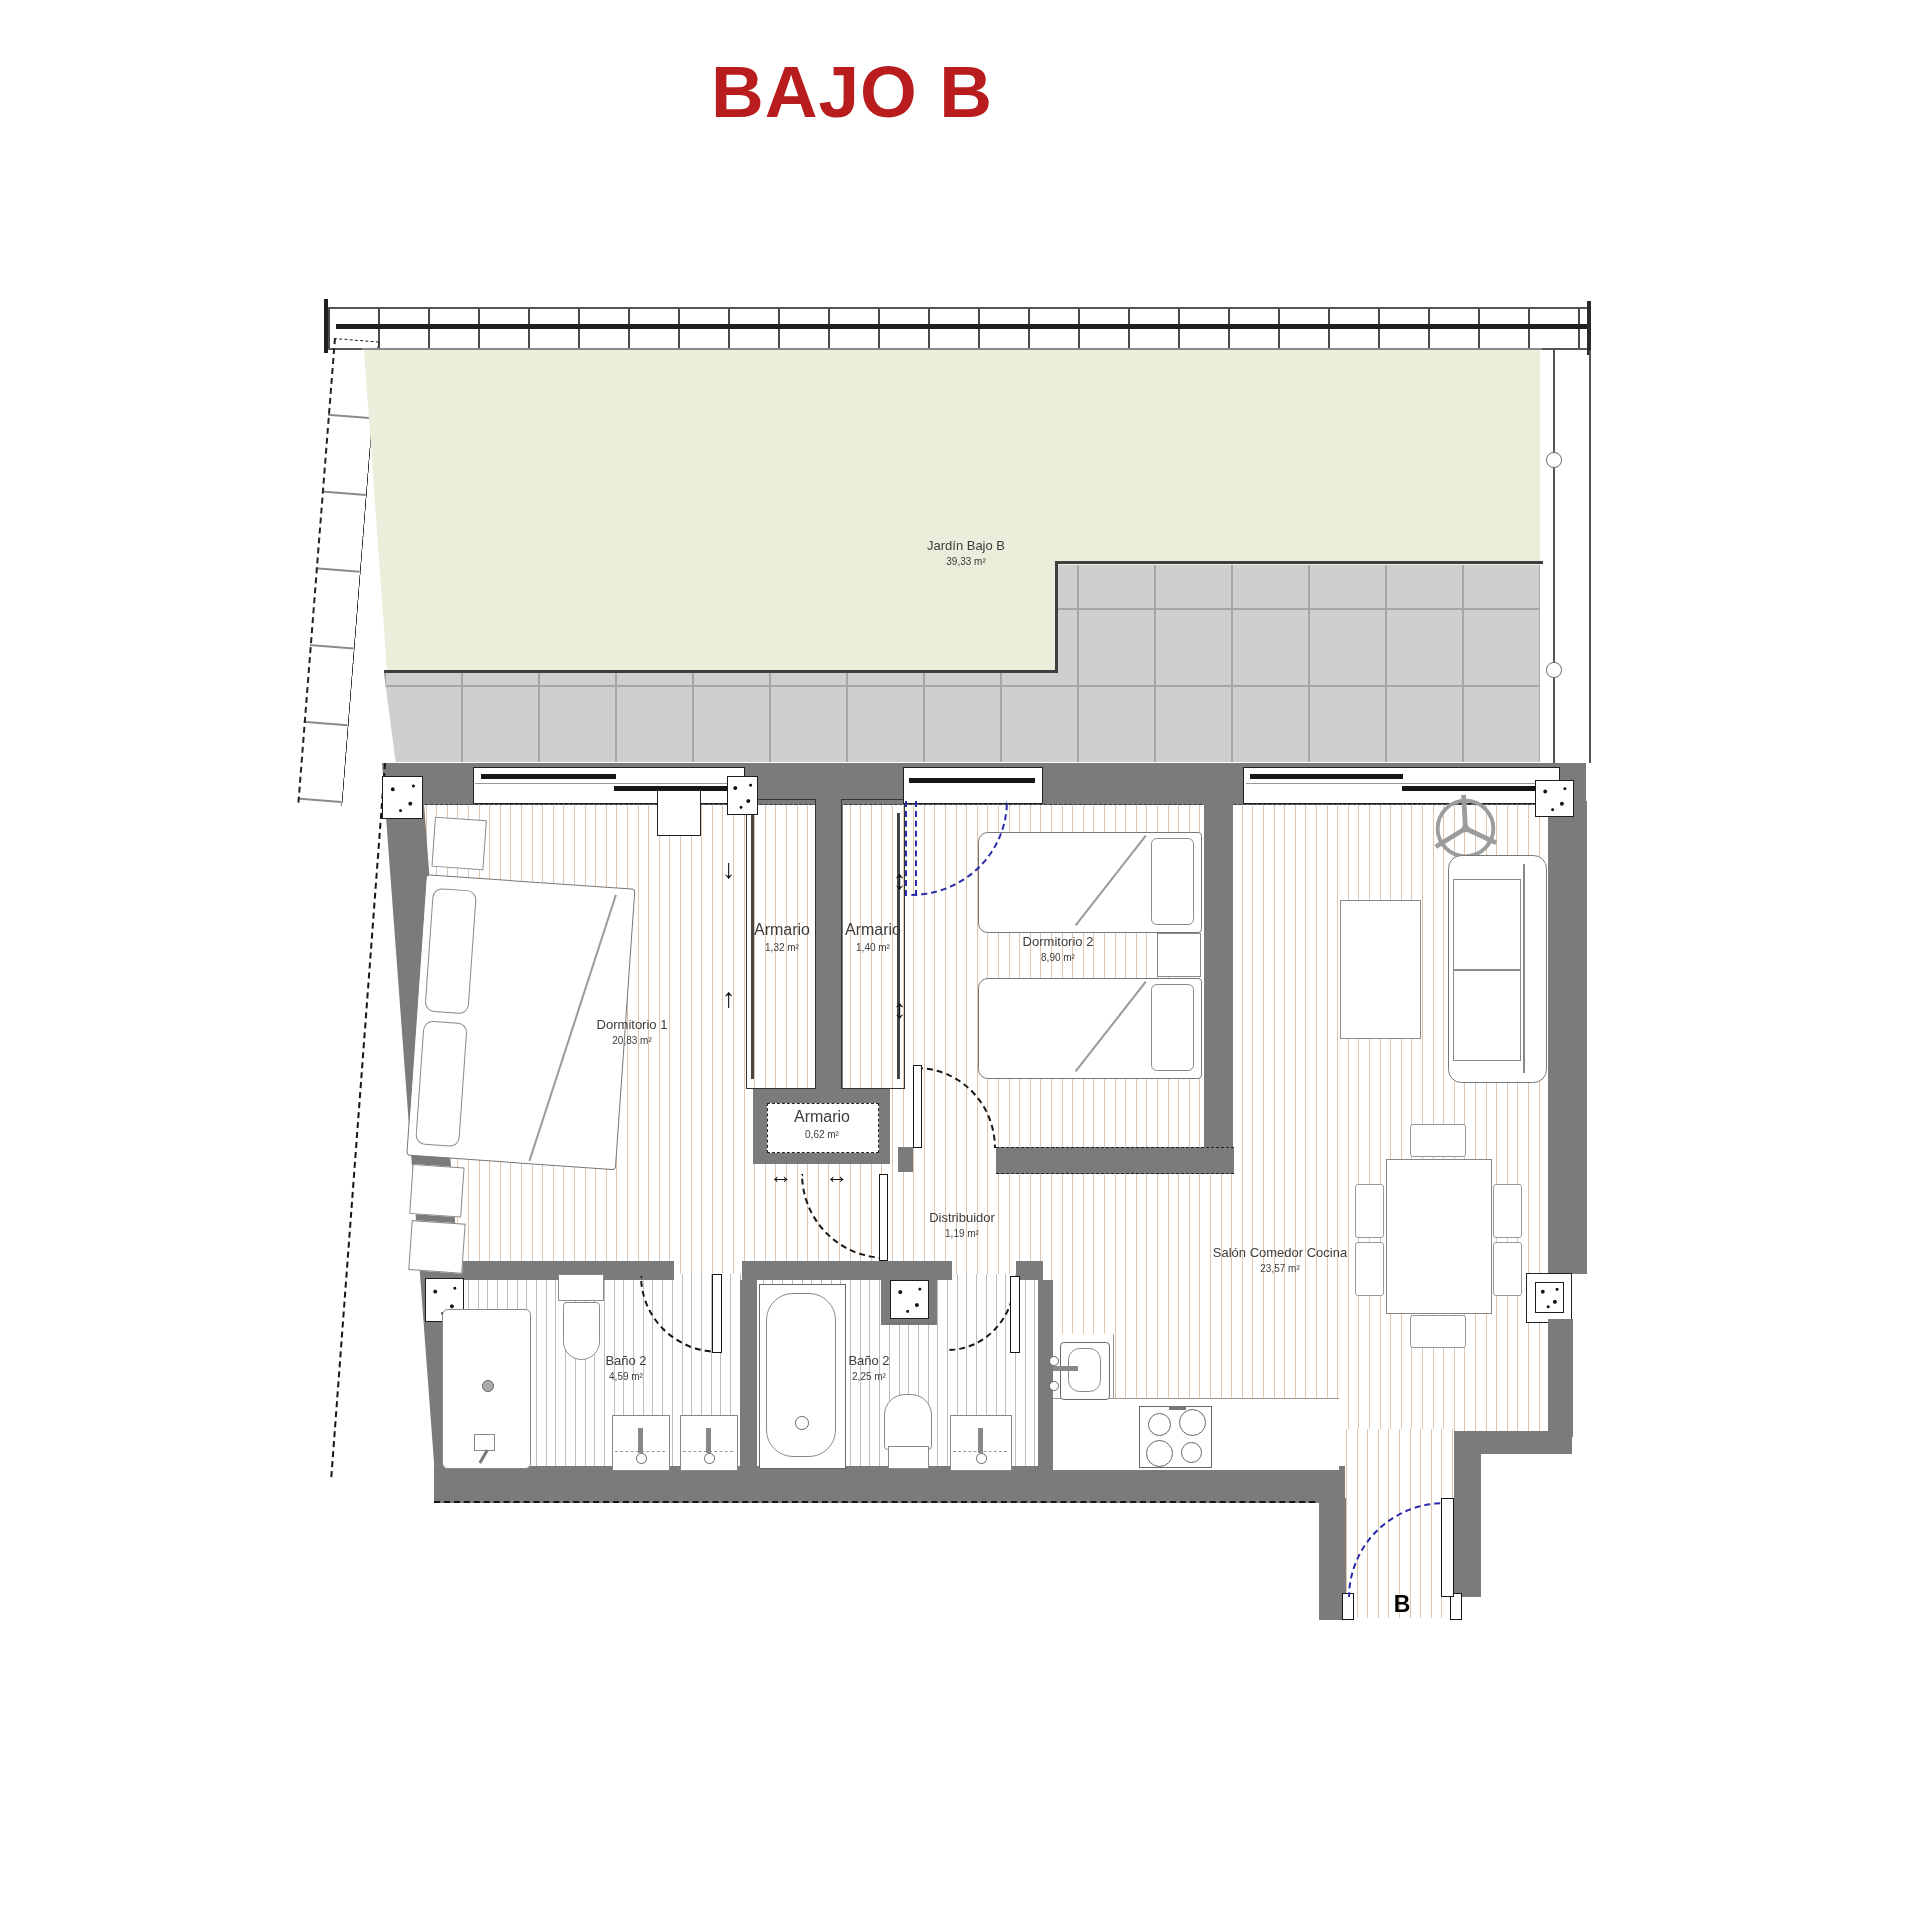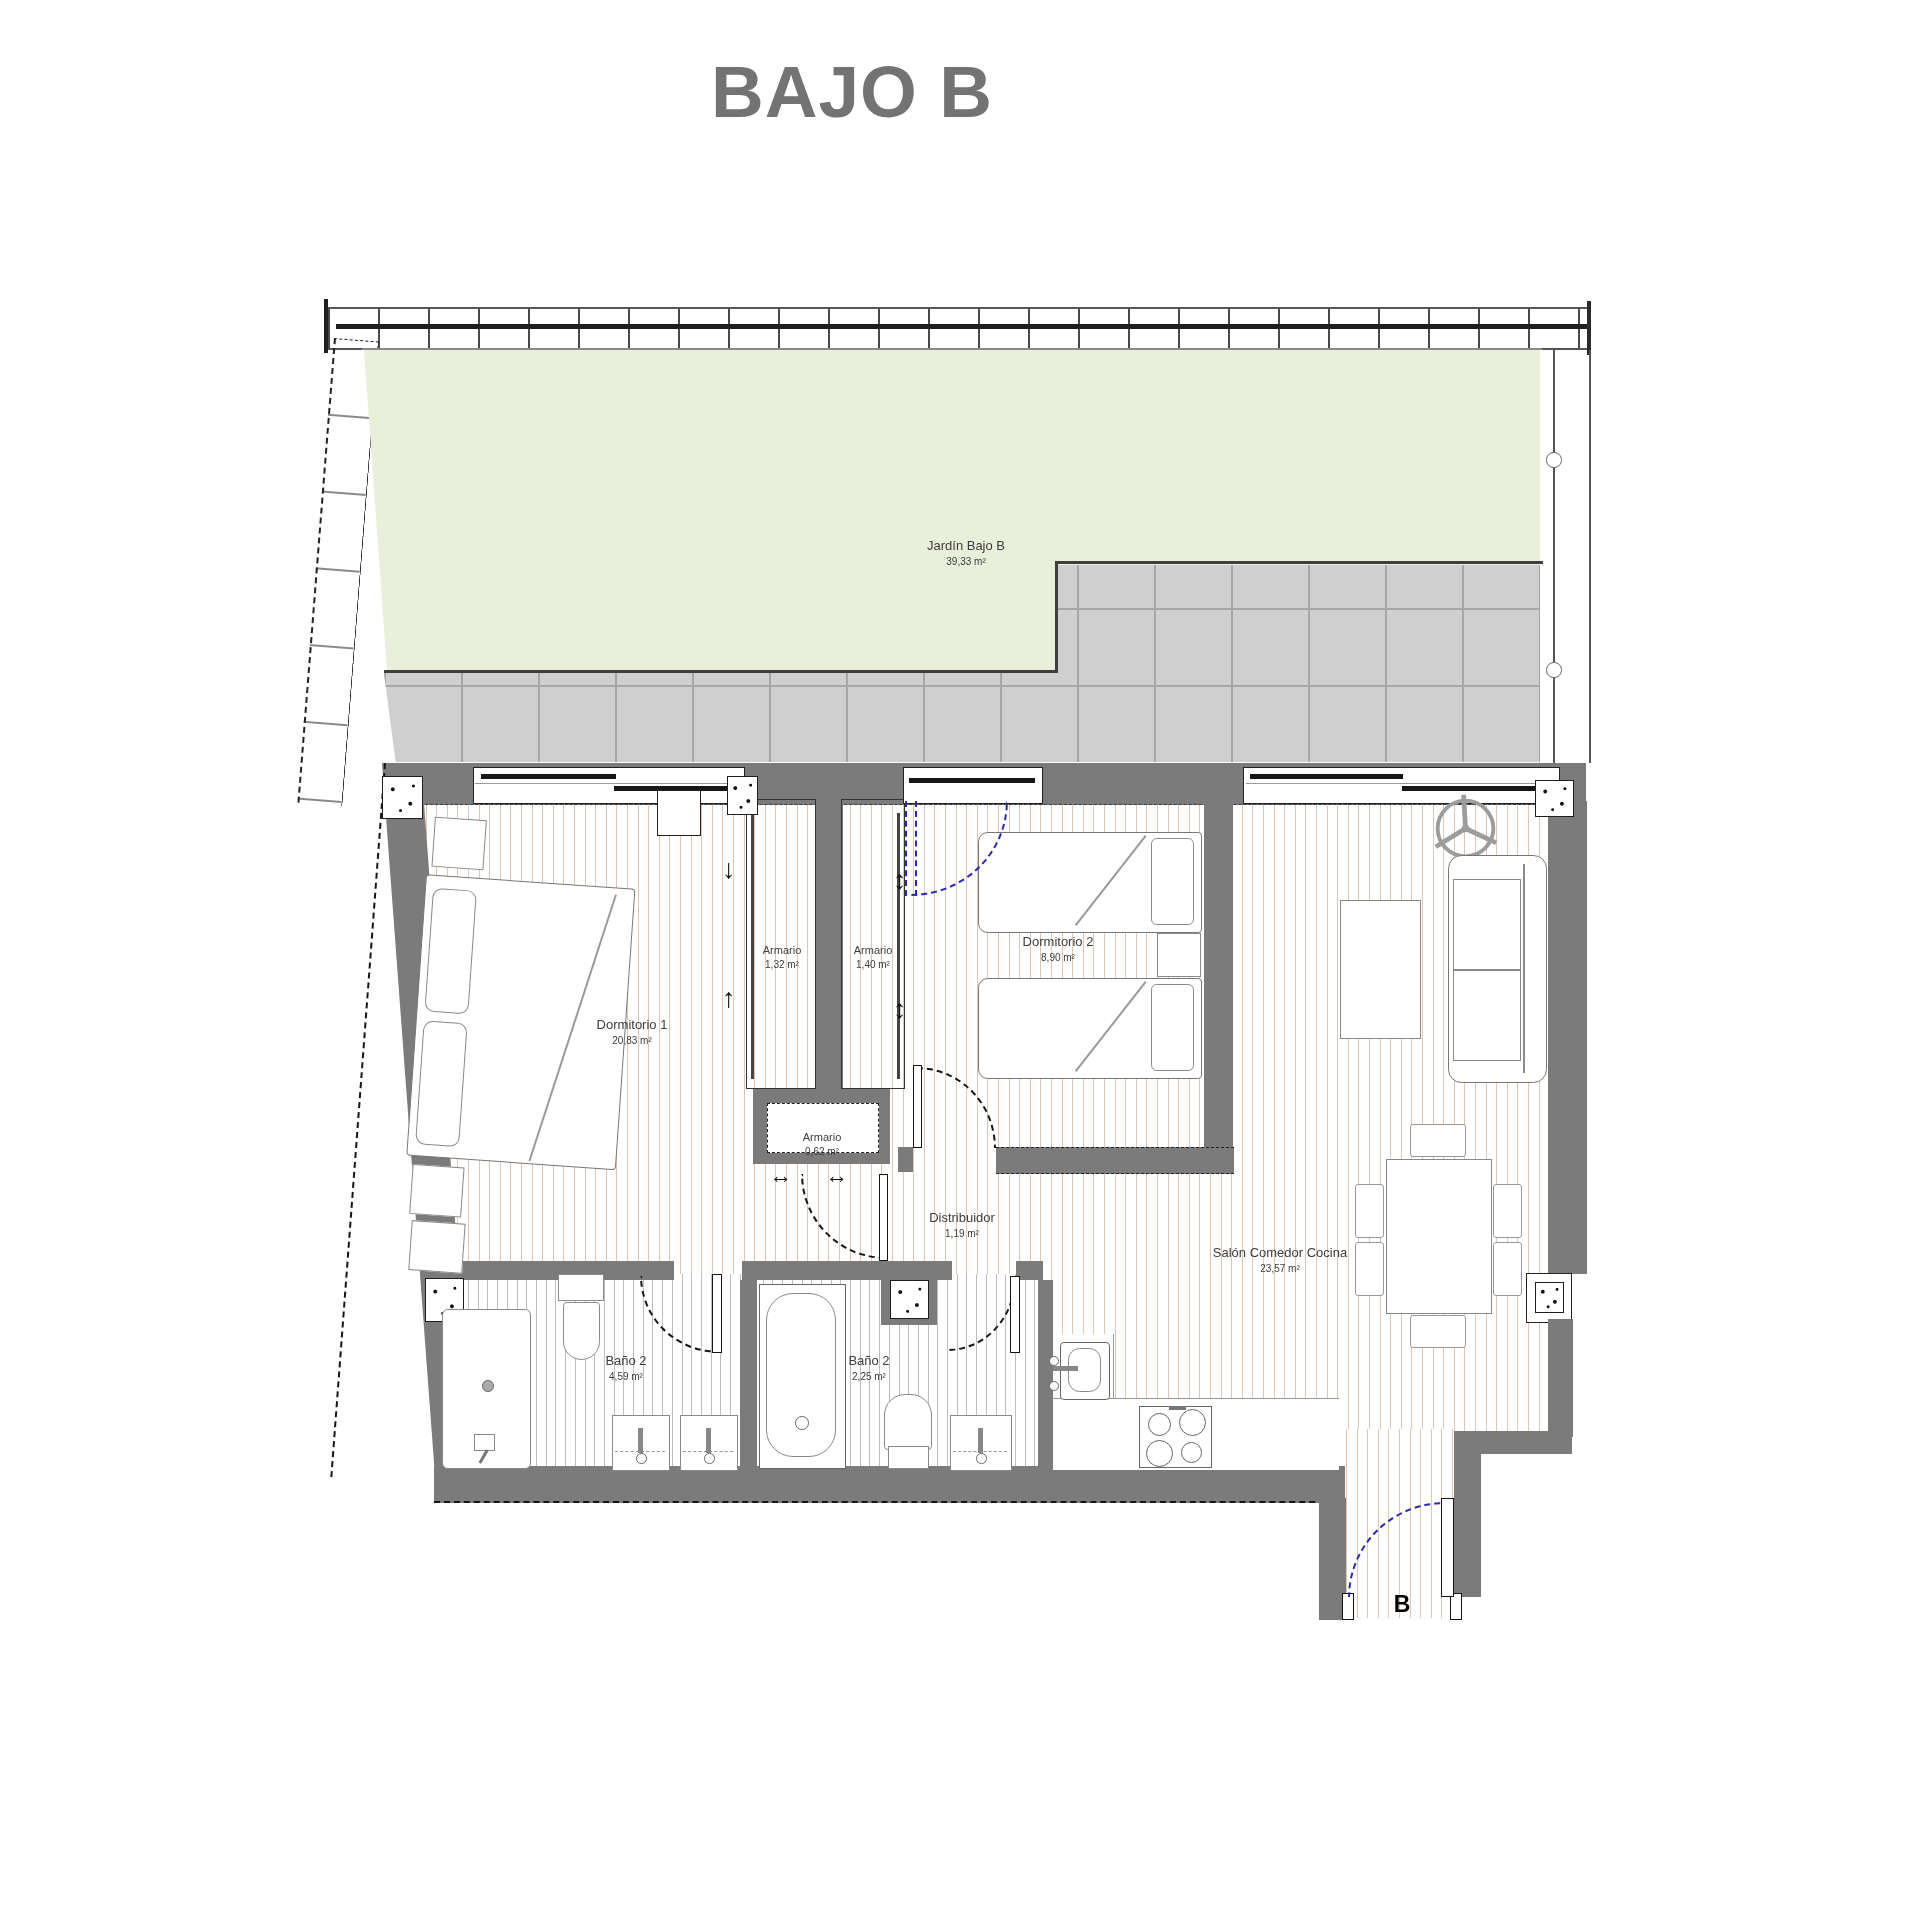--- a/index.html
+++ b/index.html
@@ -30,24 +30,24 @@
   .furn2{position:absolute;background:#fff;border:1.4px solid #8a8a8a;}
   .chair{position:absolute;background:#fff;border:1.4px solid #999;border-radius:2.9px;}
   .darc{position:absolute;background:transparent;border:0 dashed #161616;}
   .barc{position:absolute;background:transparent;border:0 dashed var(--blue,#2a2aad);}
   .leaf{position:absolute;background:#fff;border:1.9px solid #161616;}
   .fold{position:absolute;width:1.9px;background:#9a9a9a;transform-origin:top left;}
   .slarrow{position:absolute;font-weight:bold;color:#111;}
   .rlabel{position:absolute;transform:translateX(-50%);text-align:center;white-space:nowrap;line-height:1.35;}
   .rlabel .nm{font-size:13px;}
   .rlabel .ar{font-size:10px;}
-  .rlabel.small .nm{font-size:11px;margin-top:24px;}
+  .rlabel.small .nm{font-size:16px;}
   .rlabel.small .ar{font-size:10px;text-align:center;}
   #title{position:absolute;left:852px;top:50px;transform:translateX(-50%);
-         font-size:73px;font-weight:700;letter-spacing:1px;color:#737373;}
+         font-size:73px;font-weight:700;letter-spacing:1px;color:#b91c1c;}
   .circ{position:absolute;border:1.9px solid #666;border-radius:50%;background:#fff;}
 </style>
 </head>
 <body>
 
 <div id="plan" style="--wall: #7b7b7b; --blue: #2a2aad;">
 
   <div id="title">BAJO B</div>
 
   <div class="abs" style="left:328px;top:307px;width:1260px;height:42px;

